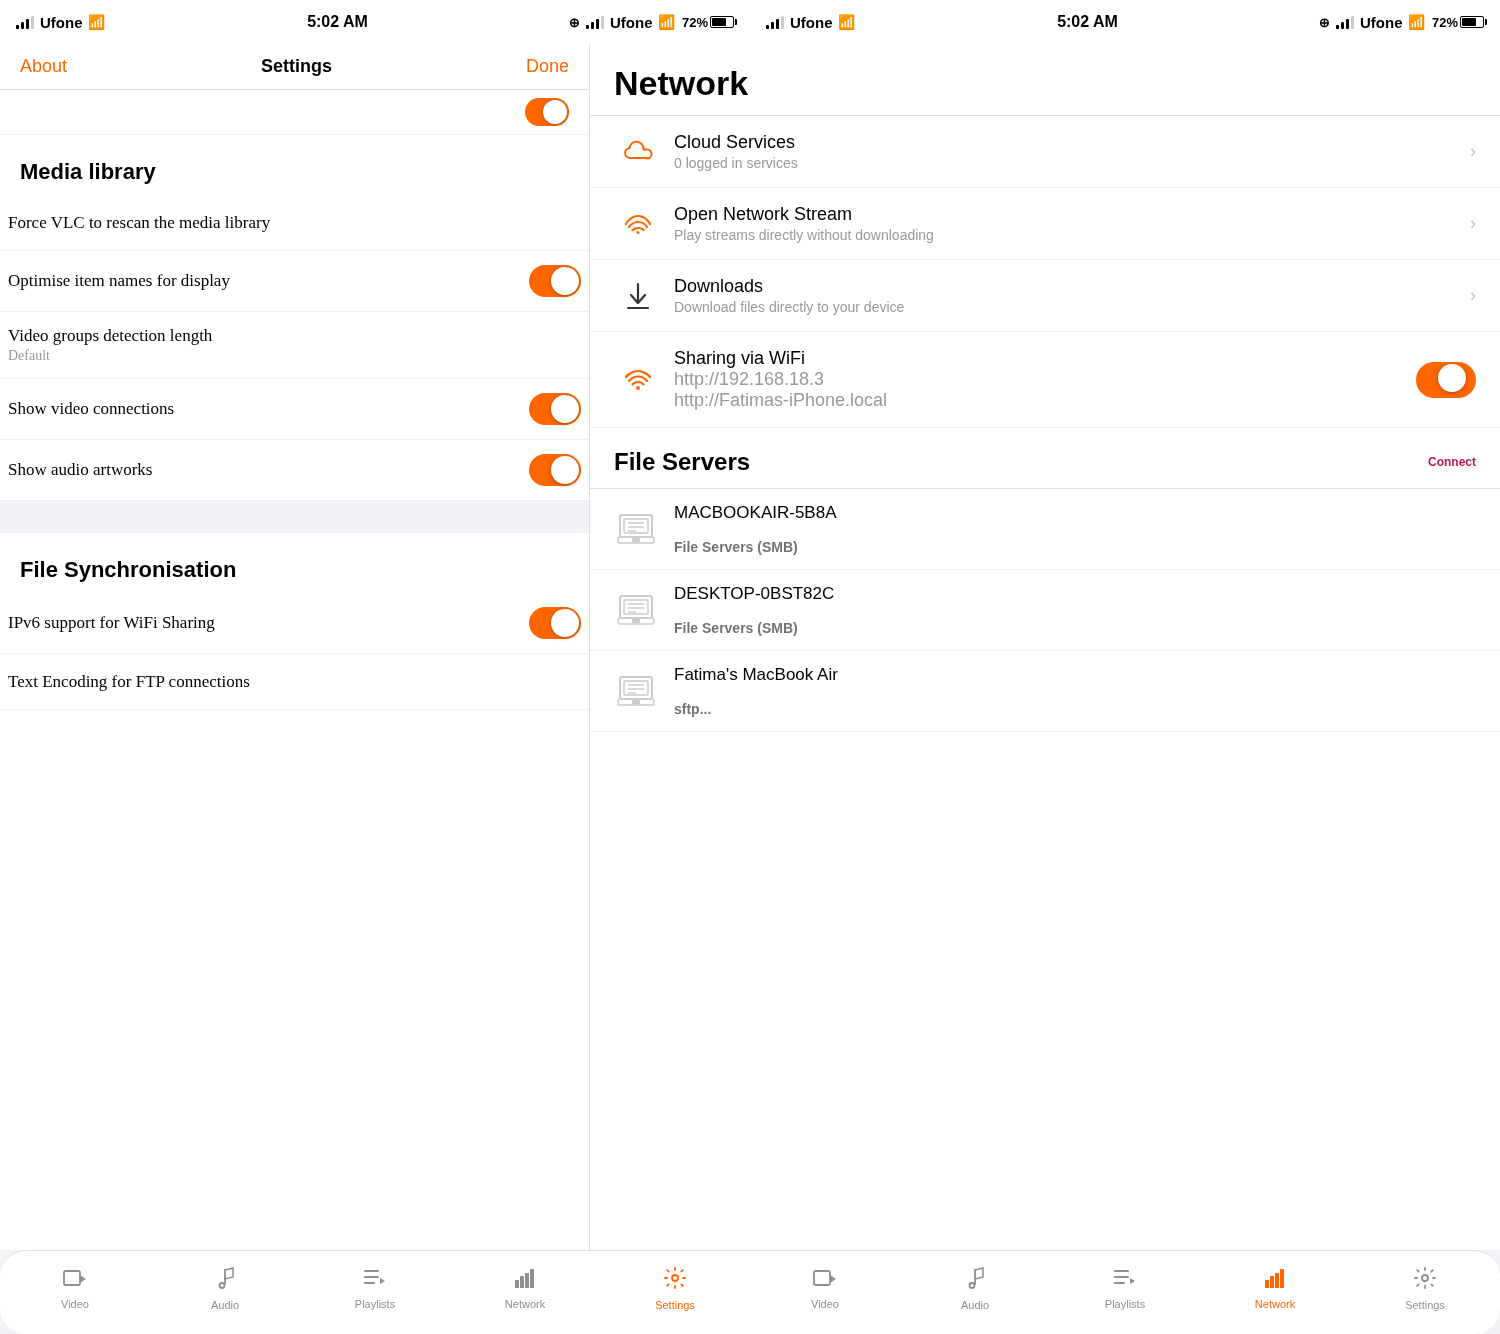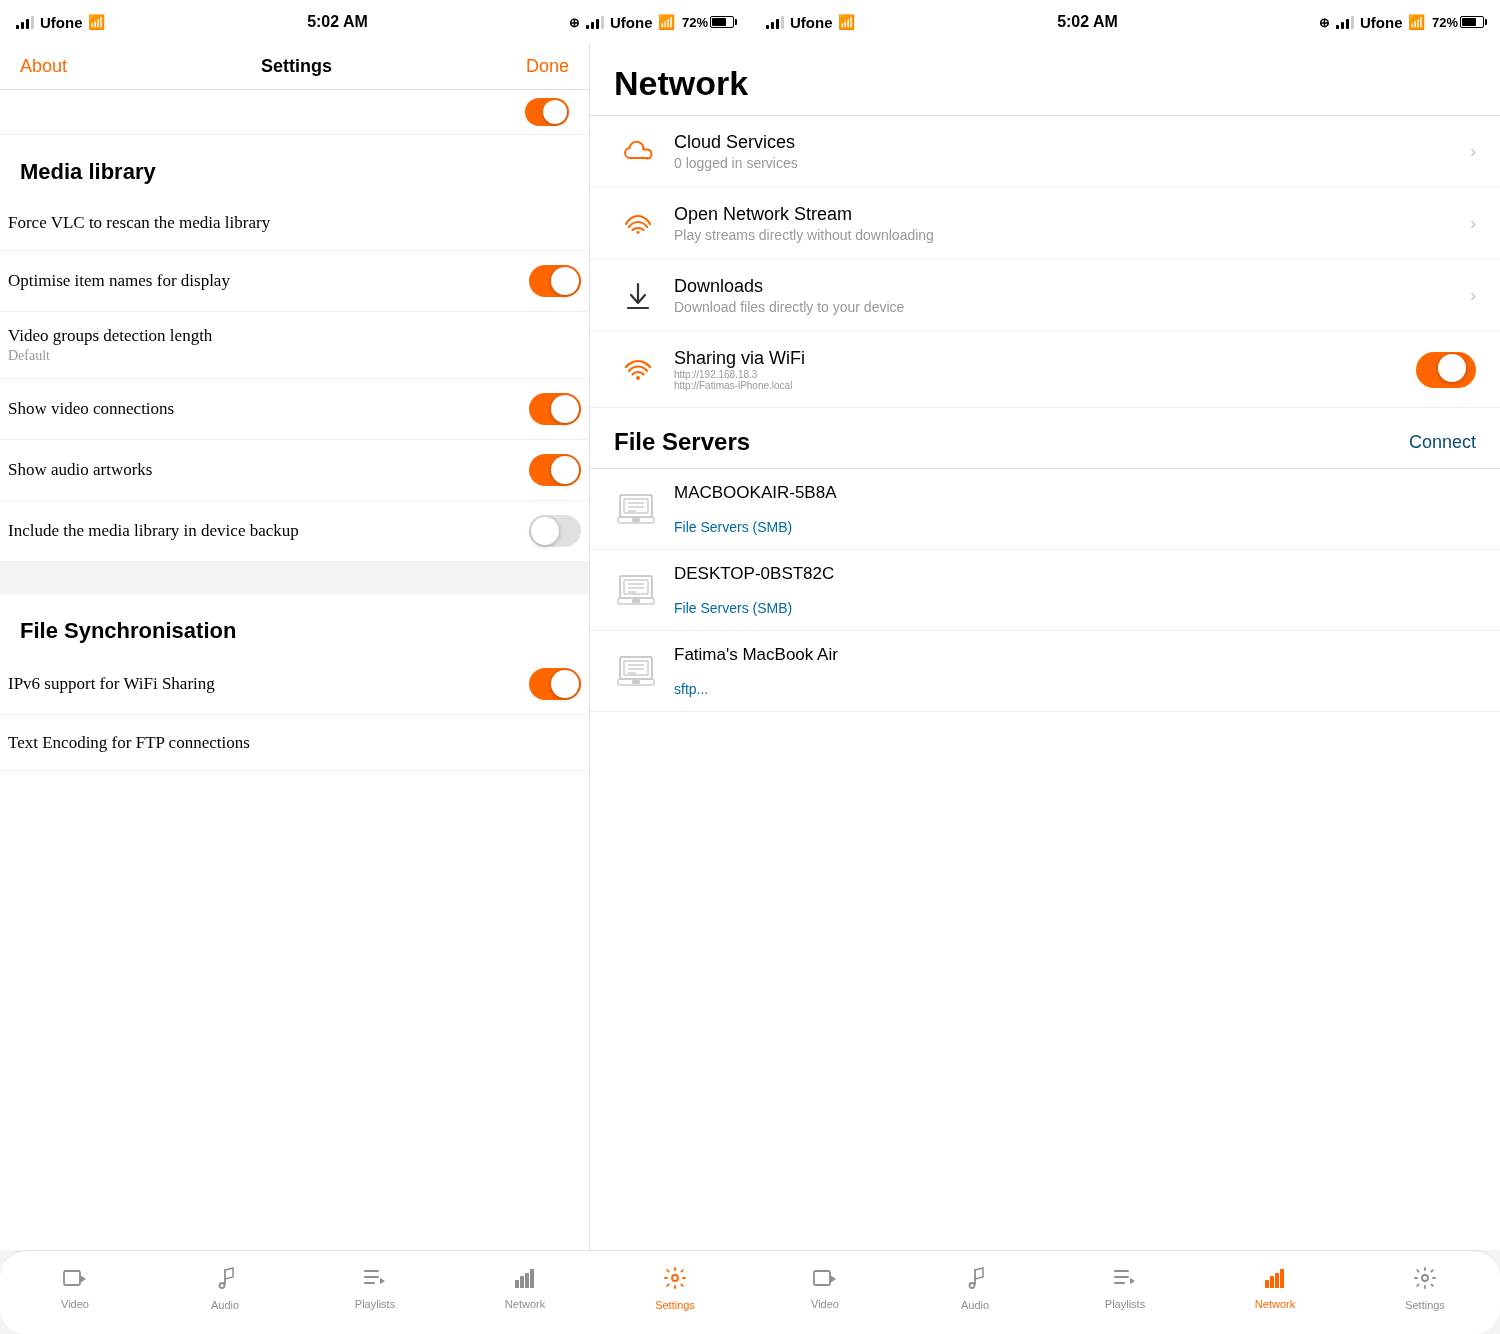--- a/index.html
+++ b/index.html
@@ -75,42 +75,42 @@
     .network-icon-col { width: 48px; display: flex; justify-content: center; align-items: center; flex-shrink: 0; }
     .network-text-col { flex: 1; padding-left: 12px; }
     .network-row-title { font-size: 18px; color: #000; font-weight: 400; }
     .network-row-subtitle { font-size: 14px; color: #999; margin-top: 2px; }
     .network-chevron { color: #c0c0c0; font-size: 18px; margin-left: 8px; }
     .network-toggle-col { margin-left: 8px; }
 
     
     .file-servers-header { display: flex; align-items: center; justify-content: space-between; padding: 20px 24px 12px; border-bottom: 1px solid #e0e0e0; }
     .file-servers-title { font-size: 24px; font-weight: 700; color: #000; }
-    .connect-btn { color: #0c4a6e; font-size: 18px; font-weight: 400; }
+    .connect-btn { color: #be185d; font-size: 12px; font-weight: 700; }
 
     .server-row { display: flex; align-items: center; padding: 14px 24px; border-bottom: 1px solid #f0f0f0; }
     .server-icon { width: 44px; height: 44px; display: flex; align-items: center; justify-content: center; flex-shrink: 0; }
     .server-text { padding-left: 16px; }
     .server-name { font-size: 17px; color: #000; }
-    .server-type { font-size: 14px; color: #0369a1; margin-top: 16px; }
+    .server-type { font-size: 14px; color: #737373; margin-top: 16px; font-weight: bold; }
 
     
     .tab-bar { height: 84px; background: #fff; border-top: 1px solid #e0e0e0; display: flex; border-radius: 26px; }
     .tab-half { flex: 1; display: flex; }
     .tab-item { flex: 1; display: flex; flex-direction: column; align-items: center; justify-content: center; gap: 4px; padding-bottom: 8px; }
     .tab-label { font-size: 11px; color: #8e8e93; }
     .tab-label.active { color: #f60; }
     .tab-icon { font-size: 22px; color: #8e8e93; }
     .tab-icon.active { color: #f60; }
 
     
     .divider { height: 32px; background: #f2f2f7; }
 
     .wifi-sharing-multi { display: flex; flex-direction: column; }
-    .wifi-sharing-multi span { font-size: 10px; color: #999; }
+    .wifi-sharing-multi span { font-size: 18px; color: #999; }
   </style>
 </head>
 <body>
 
 <div class="status-bar">
   <div class="status-half">
     <div class="status-left">
       <div class="signal-bars">
         <span></span>
           <span></span>
@@ -206,24 +206,20 @@
     <div class="settings-row">
       <span class="settings-row-label">Show video connections</span>
       <div class="toggle on"></div>
     </div>
 
     <div class="settings-row">
       <span class="settings-row-label">Show audio artworks</span>
       <div class="toggle on"></div>
     </div>
 
-    <div class="settings-row">
-      <span class="settings-row-label">Include the media library in device backup</span>
-      <div class="toggle off"></div>
-    </div>
 
     <div class="divider"></div>
 
     <div class="section-header">File Synchronisation</div>
 
     <div class="settings-row">
       <span class="settings-row-label">IPv6 support for WiFi Sharing</span>
       <div class="toggle on"></div>
     </div>
 

